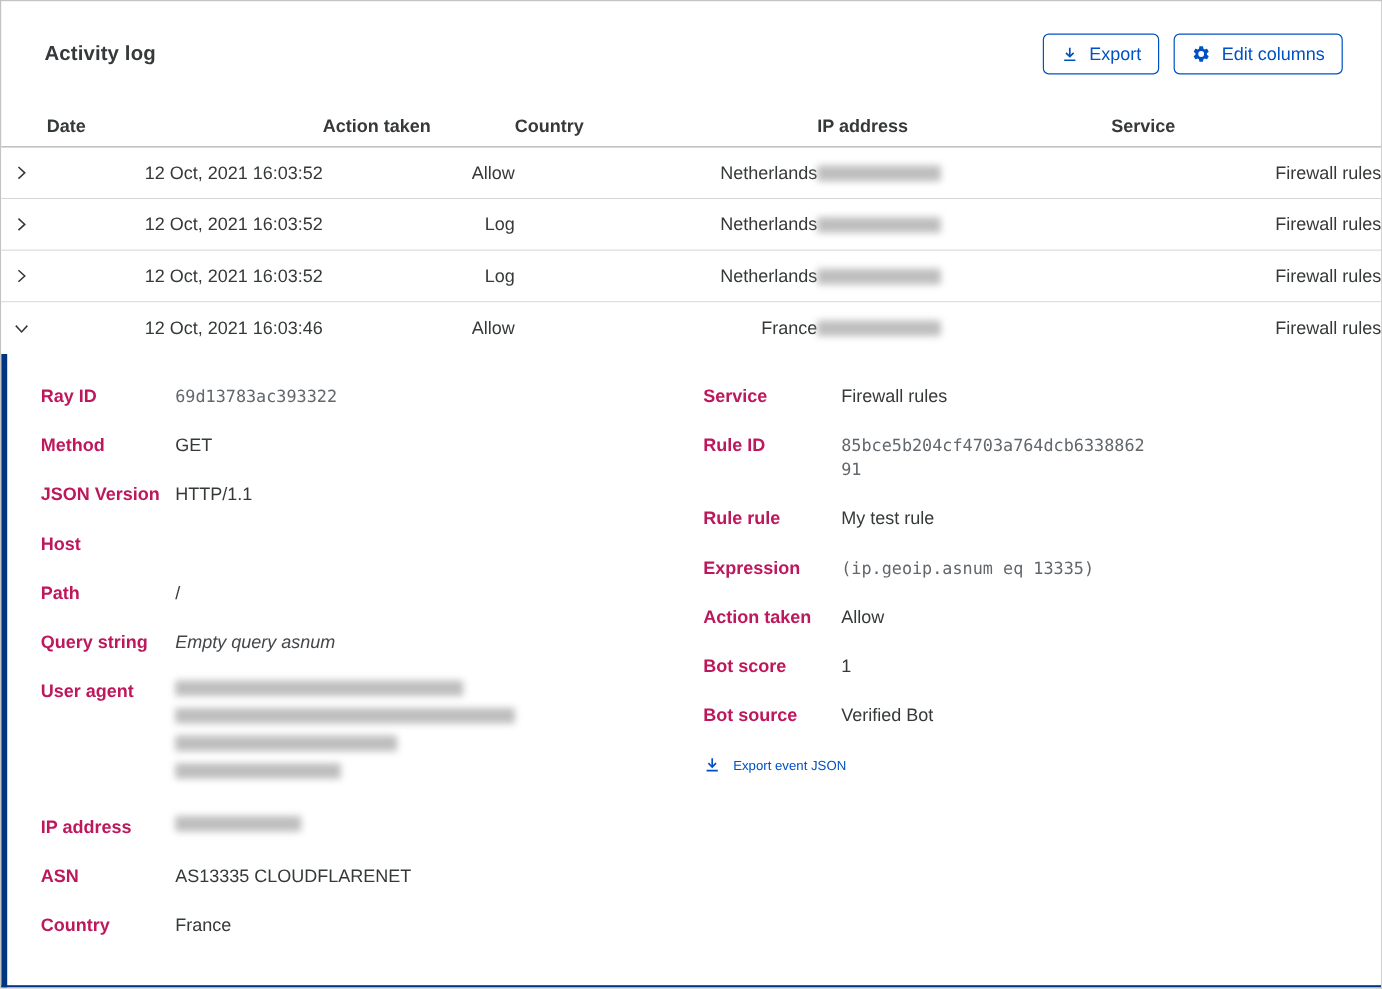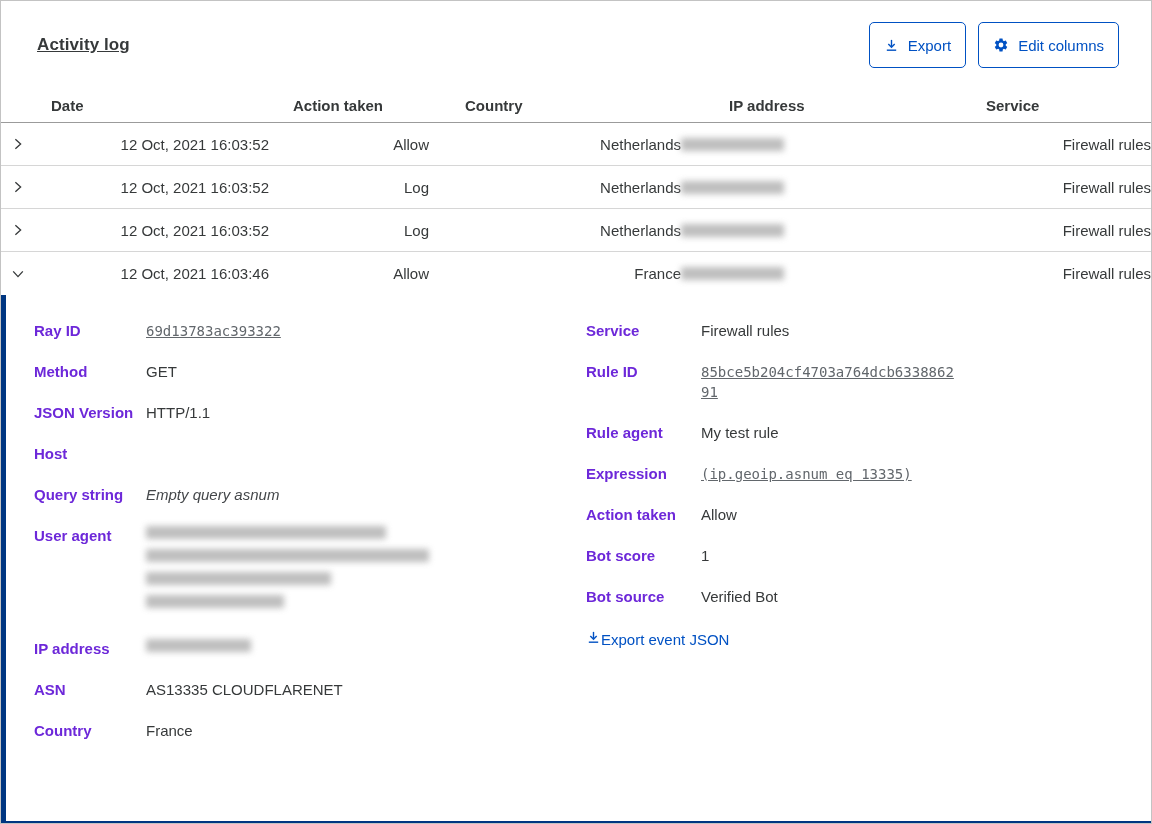--- a/index.html
+++ b/index.html
@@ -14,43 +14,42 @@
     overflow:hidden;
     position:relative;
   }
 
   
   .topbar{
     height:88px; flex:0 0 88px;
     display:flex; align-items:center; justify-content:space-between;
     padding:0 32px 0 36px;
   }
-  .page-title{ font-size:17px; font-weight:bold; color:#36393a; letter-spacing:.1px;text-decoration:underline; }
+  .page-title{ font-size:17px; font-weight:bold; color:#36393a; letter-spacing:.1px; }
   .actions{ display:flex; gap:12px; }
   .btn{
     display:inline-flex; align-items:center; gap:9px;
     border:1px solid #0051c3; border-radius:5px;
     background:#fff; color:#0051c3;
     font-family:"Liberation Sans", sans-serif;
-    font-size:15px; padding:7px 14px; height:46px;
+    font-size:15px; padding:7px 14px; height:34px;
     cursor:pointer;
   }
   .btn .icon{ display:inline-flex; align-items:center; }
 
   
   .grid-cols{
     display:grid;
     grid-template-columns:38px 230px 160px 252px 245px 1fr;
     align-items:center;
   }
   .thead{
     flex:0 0 34px; height:34px;
     font-weight:bold; font-size:15px;
     border-bottom:1px solid #9b9b9b;
-    gap:12px;
   }
   .trow{
     flex:0 0 43px; height:43px;
     font-size:15px;
     border-bottom:1px solid #d6d6d6;
     cursor:pointer;
     background:#fff;
     text-align:right;
   }
   .trow.expanded{ border-bottom:none; }
@@ -69,32 +68,32 @@
     display:flex;
     padding:26px 36px 0 28px;
     background:#fff;
   }
   .dcol{ display:flex; flex-direction:column; }
   .dcol.left{ width:552px; flex:0 0 552px; }
   .dcol.right{ flex:1 1 auto; }
   .drow{ display:grid; margin-bottom:21px; line-height:20px; }
   .dcol.left  .drow{ grid-template-columns:112px 1fr; }
   .dcol.right .drow{ grid-template-columns:115px 1fr; }
-  .dlabel{ font-weight:bold; font-size:15px; color:#6d28d9; }
+  .dlabel{ font-weight:bold; font-size:15px; color:#be185d; }
   .dvalue{ font-size:15px; color:#36393a; }
   .dvalue.mono{
     font-family:"DejaVu Sans Mono", monospace;
-    font-size:14px; color:#62676c; letter-spacing:0;text-decoration:underline;
+    font-size:14px; color:#62676c; letter-spacing:0;
   }
   .dvalue.wrap{ max-width:258px; word-break:break-all; }
   .dvalue.italic{ font-style:italic; color:#44474a; }
   .ua-stack .redact{ margin-bottom:10px; }
   .export-json{
-    display:inline-flex; align-items:center; 
-    color:#0051c3; font-size:15px; text-decoration:none;
+    display:inline-flex; align-items:center; gap:10px;
+    color:#0051c3; font-size:11px; text-decoration:none;
     cursor:pointer; margin-top:2px;
   }
 </style>
 </head>
 <body>
 
 <div class="viewport">
 
   <div class="topbar">
     <div class="page-title">Activity log</div>
@@ -201,20 +200,24 @@
         <div class="dvalue">GET</div>
       </div>
       <div class="drow">
         <div class="dlabel">JSON Version</div>
         <div class="dvalue">HTTP/1.1</div>
       </div>
       <div class="drow">
         <div class="dlabel">Host</div>
       </div>
       <div class="drow">
+        <div class="dlabel">Path</div>
+        <div class="dvalue">/</div>
+      </div>
+      <div class="drow">
         <div class="dlabel">Query string</div>
         <div class="dvalue italic">Empty query asnum</div>
       </div>
       <div class="drow">
         <div class="dlabel">User agent</div>
         <div class="dvalue ua-stack">
           <div class="redact" style="width:240px"></div>
           <div class="redact" style="width:283px"></div>
           <div class="redact" style="width:185px"></div>
           <div class="redact" style="width:138px"></div>
@@ -239,21 +242,21 @@
     <div class="dcol right">
       <div class="drow">
         <div class="dlabel">Service</div>
         <div class="dvalue">Firewall rules</div>
       </div>
       <div class="drow">
         <div class="dlabel">Rule ID</div>
         <div class="dvalue mono wrap">85bce5b204cf4703a764dcb633886291</div>
       </div>
       <div class="drow">
-        <div class="dlabel">Rule agent</div>
+        <div class="dlabel">Rule rule</div>
         <div class="dvalue">My test rule</div>
       </div>
       <div class="drow">
         <div class="dlabel">Expression</div>
         <div class="dvalue mono">(ip.geoip.asnum eq 13335)</div>
       </div>
       <div class="drow">
         <div class="dlabel">Action taken</div>
         <div class="dvalue">Allow</div>
       </div>

